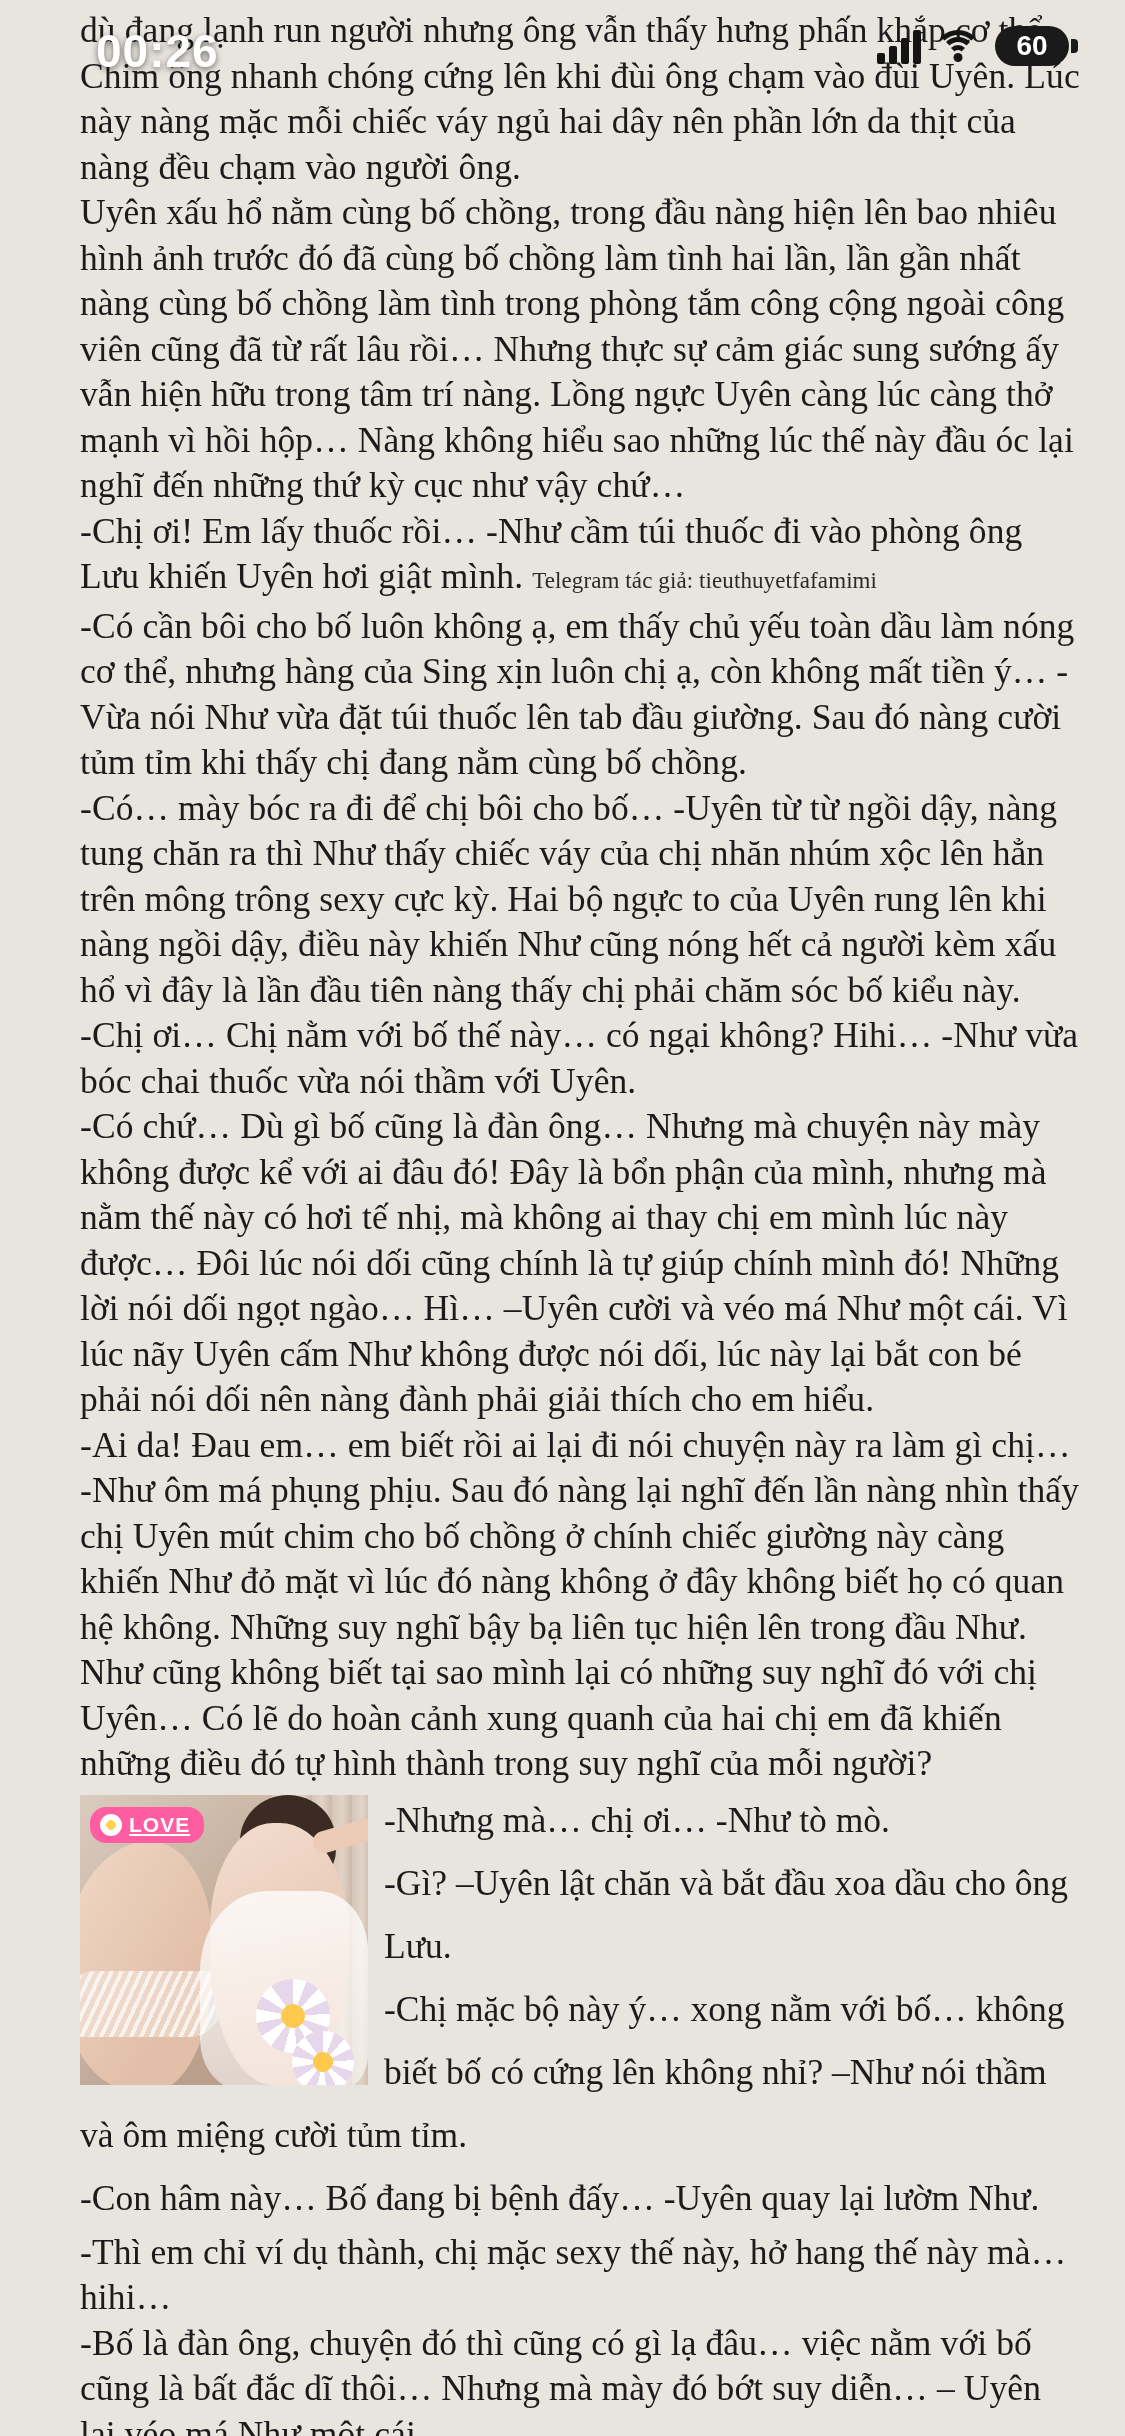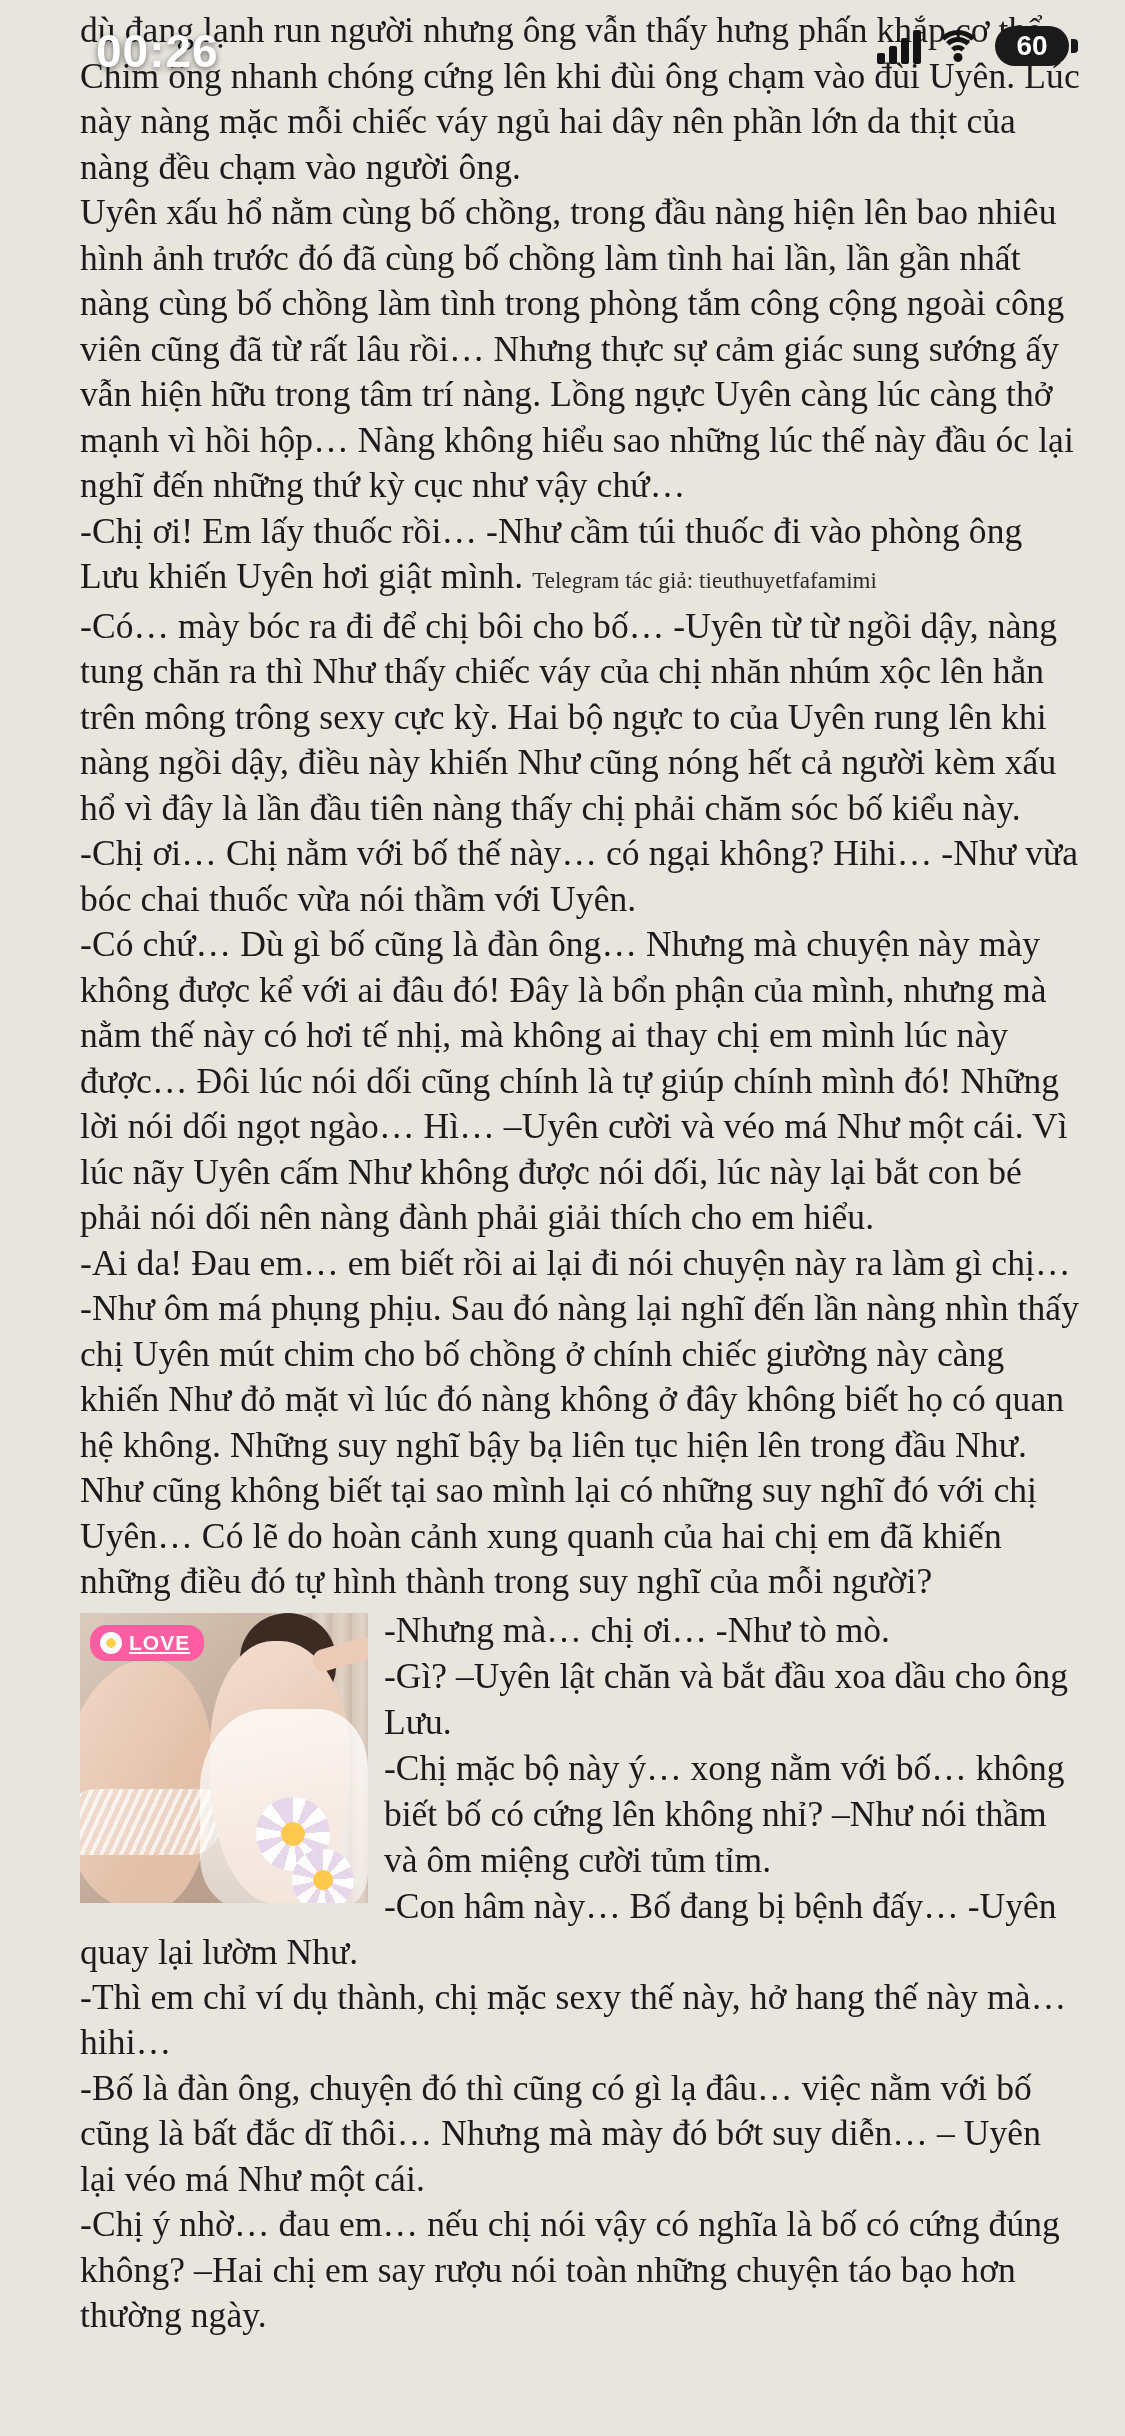--- a/index.html
+++ b/index.html
@@ -232,33 +232,34 @@
       conic-gradient(from 0deg, #fff 0 6%, #e7d7ea 6% 12%, #fff 12% 18%, #e7d7ea 18% 24%,
                      #fff 24% 30%, #e7d7ea 30% 36%, #fff 36% 42%, #e7d7ea 42% 48%,
                      #fff 48% 54%, #e7d7ea 54% 60%, #fff 60% 66%, #e7d7ea 66% 72%,
                      #fff 72% 78%, #e7d7ea 78% 84%, #fff 84% 90%, #e7d7ea 90% 100%);
   }
   #flower1 { left: 176px; top: 184px; }
   #flower2 { left: 212px; top: 236px; width: 62px; height: 62px; }
 
   .wrap-text {
     font-size: 35.5px;
-    line-height: 46px;
+    line-height: 63px;
     color: #1b1b1b;
   }
   .clear { clear: both; }
 </style>
 </head>
 <body>
 
 <div id="page">
 
   <p class="para">dù đang lạnh run người nhưng ông vẫn thấy hưng phấn khắp cơ thể. Chim ông nhanh chóng cứng lên khi đùi ông chạm vào đùi Uyên. Lúc này nàng mặc mỗi chiếc váy ngủ hai dây nên phần lớn da thịt của nàng đều chạm vào người ông.</p>
   <p class="para"><span>Uyên xấu hổ nằm cùng bố chồng, trong đầu nàng hiện lên bao nhiêu hình ảnh trước đó đã cùng bố chồng làm tình hai lần, lần gần nhất nàng cùng bố chồng làm tình trong phòng tắm công cộng ngoài công viên cũng đã từ rất lâu rồi… Nhưng thực sự cảm giác sung sướng ấy vẫn hiện hữu trong tâm trí nàng. Lồng ngực Uyên càng lúc càng thở mạnh vì hồi hộp… Nàng không hiểu sao những lúc thế này đầu óc lại nghĩ đến những thứ kỳ cục như vậy chứ…</span></p>
   <p class="para"><span>-Chị ơi! Em lấy thuốc rồi… -Như cầm túi thuốc đi vào phòng ông Lưu khiến Uyên hơi giật mình.</span> <span class="credit">Telegram tác giả: tieuthuyetfafamimi</span></p>
+  <p class="para">-Có cần bôi cho bố luôn không ạ, em thấy chủ yếu toàn dầu làm nóng cơ thể, nhưng hàng của Sing xịn luôn chị ạ, còn không mất tiền ý… -Vừa nói Như vừa đặt túi thuốc lên tab đầu giường. Sau đó nàng cười tủm tỉm khi thấy chị đang nằm cùng bố chồng.</p>
   <p class="para">-Có… mày bóc ra đi để chị bôi cho bố… -Uyên từ từ ngồi dậy, nàng tung chăn ra thì Như thấy chiếc váy của chị nhăn nhúm xộc lên hẳn trên mông trông sexy cực kỳ. Hai bộ ngực to của Uyên rung lên khi nàng ngồi dậy, điều này khiến Như cũng nóng hết cả người kèm xấu hổ vì đây là lần đầu tiên nàng thấy chị phải chăm sóc bố kiểu này.</p>
   <p class="para">-Chị ơi… Chị nằm với bố thế này… có ngại không? Hihi… -Như vừa bóc chai thuốc vừa nói thầm với Uyên.</p>
   <p class="para">-Có chứ… Dù gì bố cũng là đàn ông… Nhưng mà chuyện này mày không được kể với ai đâu đó! Đây là bổn phận của mình, nhưng mà nằm thế này có hơi tế nhị, mà không ai thay chị em mình lúc này được… Đôi lúc nói dối cũng chính là tự giúp chính mình đó! Những lời nói dối ngọt ngào… Hì… –Uyên cười và véo má Như một cái. Vì lúc nãy Uyên cấm Như không được nói dối, lúc này lại bắt con bé phải nói dối nên nàng đành phải giải thích cho em hiểu.</p>
   <p class="para">-Ai da! Đau em… em biết rồi ai lại đi nói chuyện này ra làm gì chị… -Như ôm má phụng phịu. Sau đó nàng lại nghĩ đến lần nàng nhìn thấy chị Uyên mút chim cho bố chồng ở chính chiếc giường này càng khiến Như đỏ mặt vì lúc đó nàng không ở đây không biết họ có quan hệ không. Những suy nghĩ bậy bạ liên tục hiện lên trong đầu Như. Như cũng không biết tại sao mình lại có những suy nghĩ đó với chị Uyên… Có lẽ do hoàn cảnh xung quanh của hai chị em đã khiến những điều đó tự hình thành trong suy nghĩ của mỗi người?</p>
 
   <div id="figure-block">
     <div id="figure">
       <div class="ph-wall"></div>
       <div class="ph-curtain"></div>
       <div class="ph-body-left"></div>

